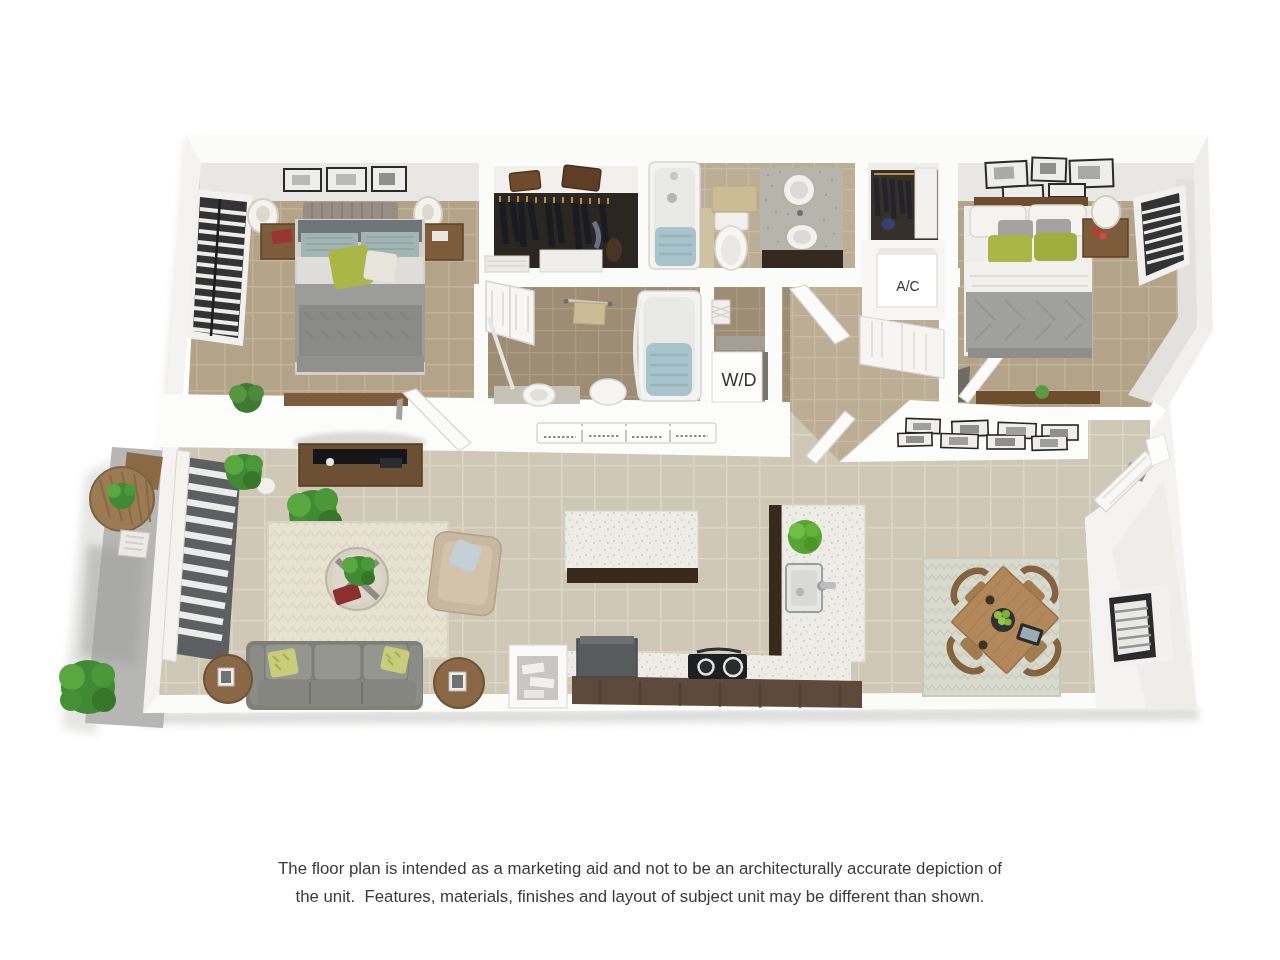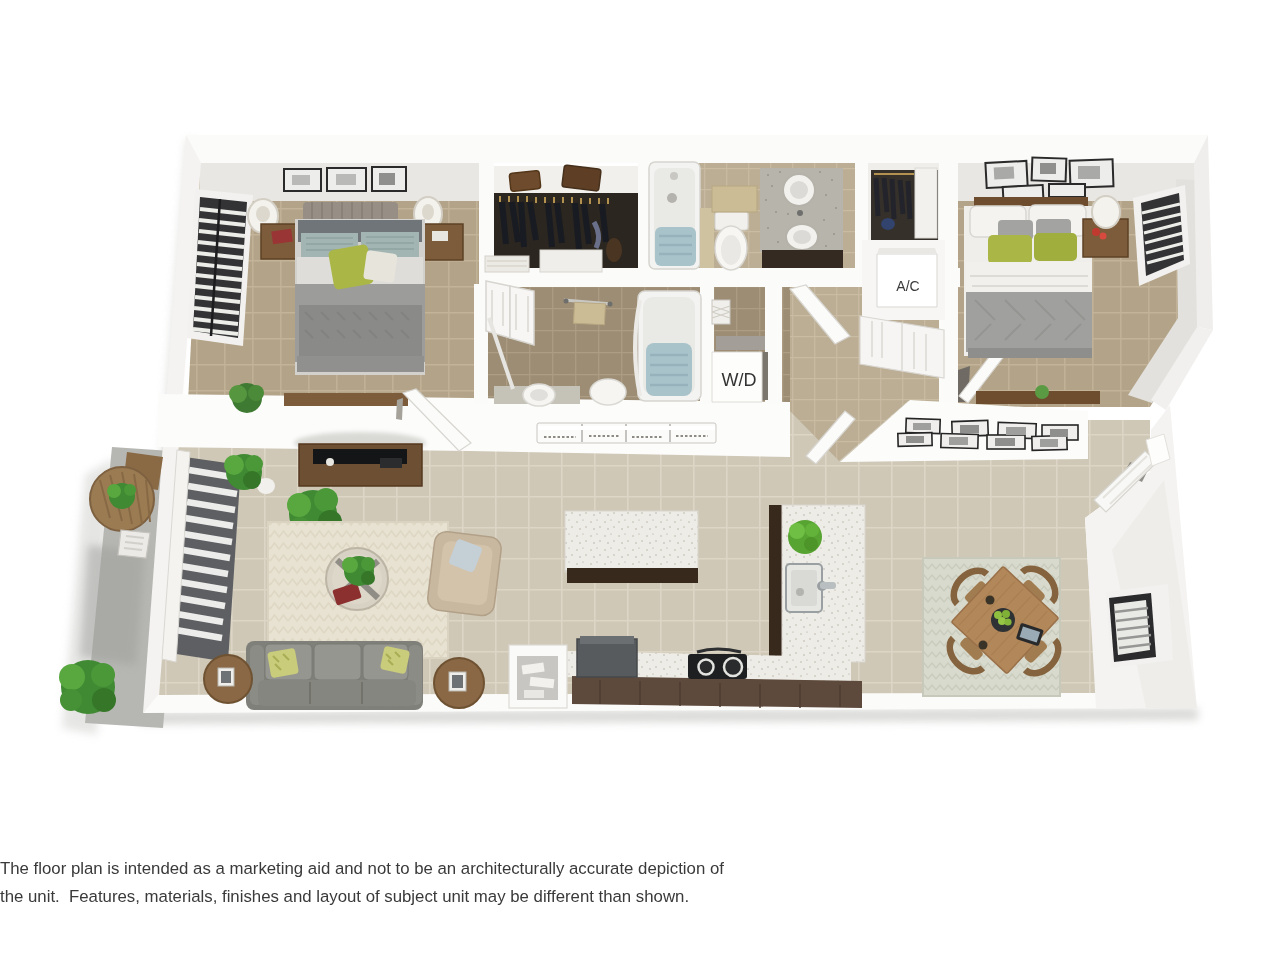--- a/index.html
+++ b/index.html
@@ -1,17 +1,17 @@
 <!DOCTYPE html>
 <html><head>
 <meta charset="utf-8">
 <style>
 html,body{margin:0;padding:0;background:#ffffff;}
 .page{position:relative;width:1280px;height:960px;background:#e5e5e5;overflow:hidden;font-family:"Liberation Sans",sans-serif;}
-.disclaimer{position:absolute;left:0;top:855px;width:1280px;text-align:left;font-size:16.8px;line-height:28px;color:#3a3a3a;}
+.disclaimer{position:absolute;left:0;top:855px;width:1280px;text-align:center;font-size:16.8px;line-height:28px;color:#3a3a3a;}
 </style>
 </head>
 <body>
 <div class="page">
 <svg width="1280" height="960" viewBox="0 0 1280 960">
 <defs>
 <pattern id="livtile" width="33" height="31" patternUnits="userSpaceOnUse">
   <rect width="33" height="31" fill="#cfc8b7"></rect>
   <path d="M0 0.8H33 M0.8 0V31" stroke="#ddd6c6" stroke-width="1.6" fill="none"></path>
 </pattern>

